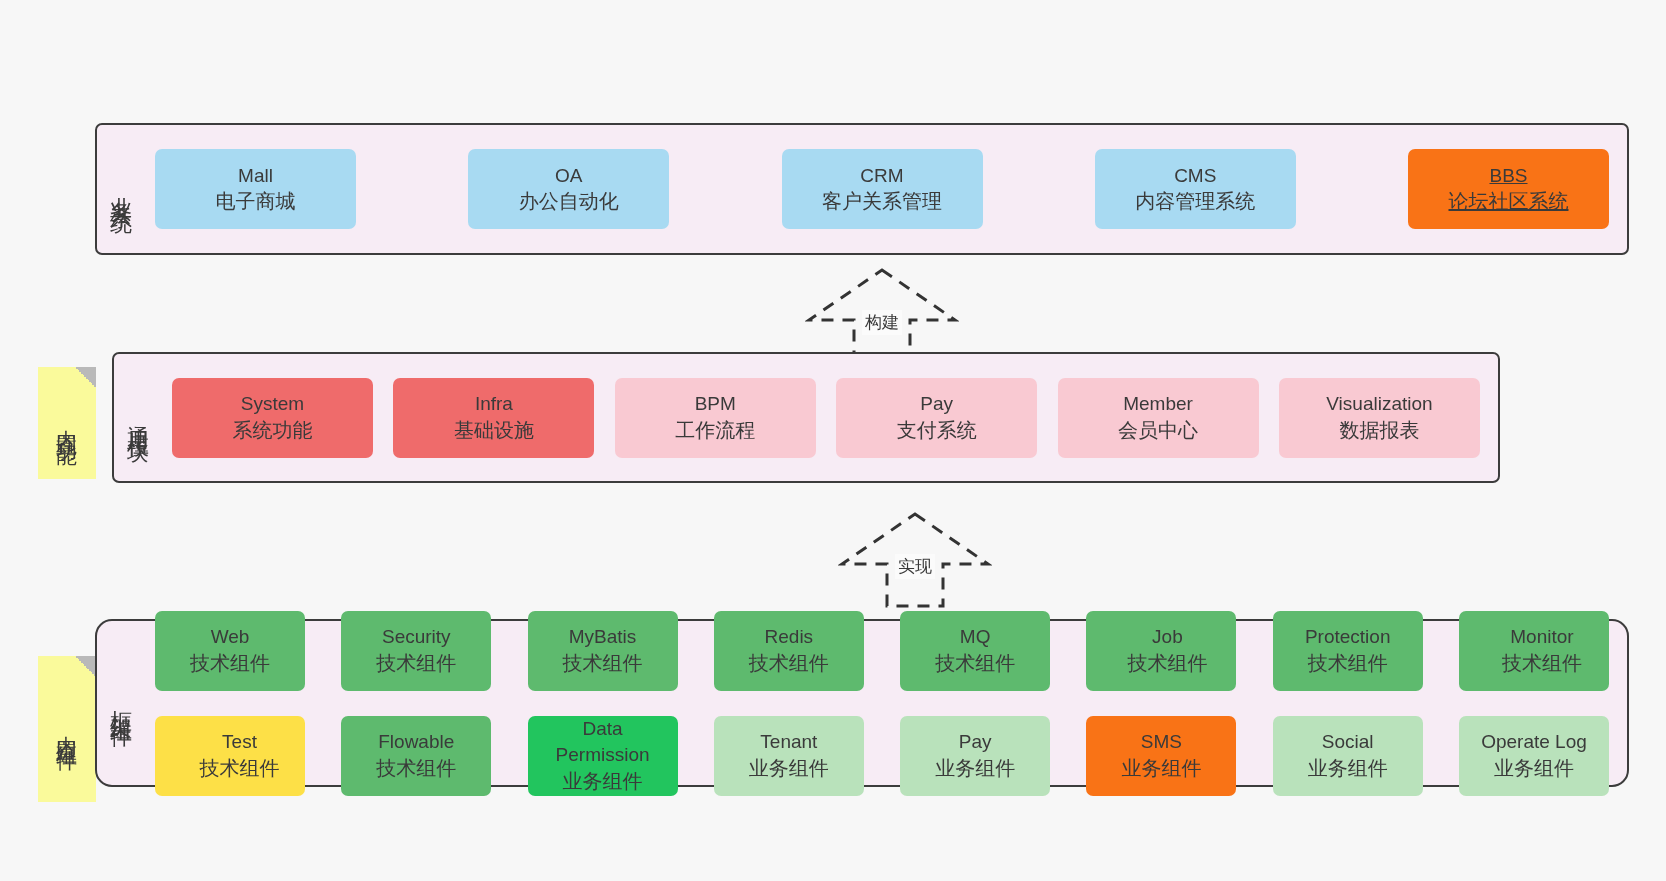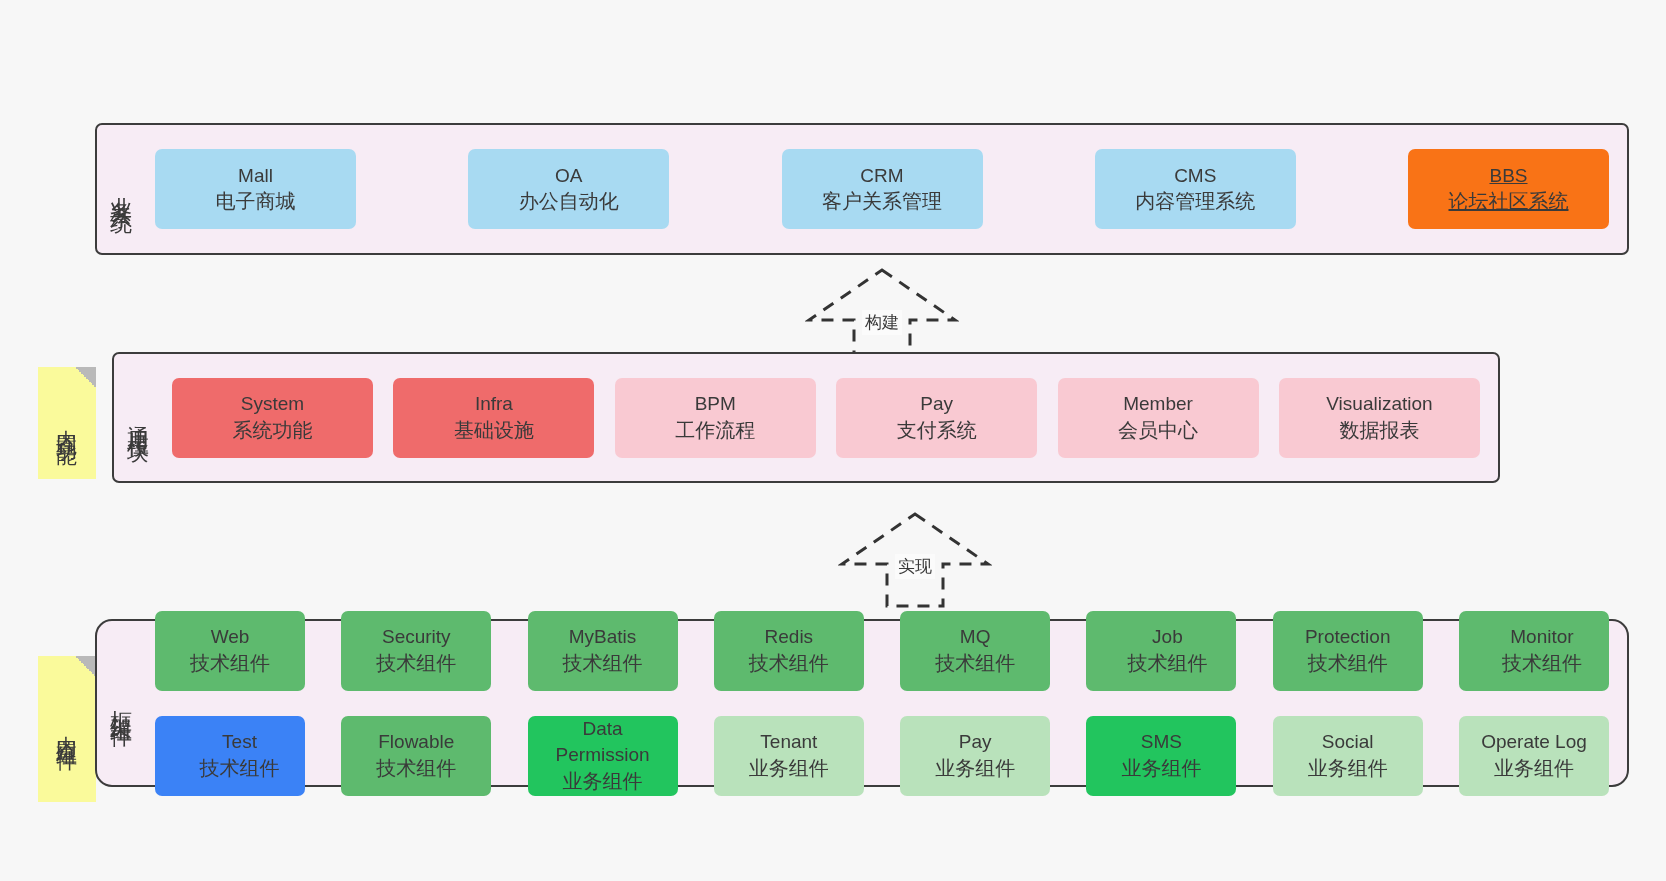--- a/index.html
+++ b/index.html
@@ -171,41 +171,41 @@
         <div class="box" style="background: rgb(94, 186, 110);">
           <span class="en">Protection</span>
           <span class="cn">技术组件</span>
         </div>
         <div class="box" style="background: rgb(94, 186, 110); padding-left: 24px;">
           <span class="en">Monitor</span>
           <span class="cn">技术组件</span>
         </div>
       </div>
     <div class="row row--eight">
-        <div class="box" style="background: #3b82f6; padding-left: 27px;">
+        <div class="box" style="background: #fde047; padding-left: 27px;">
           <span class="en">Test</span>
           <span class="cn">技术组件</span>
         </div>
         <div class="box" style="background: rgb(94, 186, 110);">
           <span class="en">Flowable</span>
           <span class="cn">技术组件</span>
         </div>
         <div class="box" style="background: #22c55e;">
           <span class="en">Data Permission</span>
           <span class="cn">业务组件</span>
         </div>
         <div class="box" style="background: rgb(185, 226, 187);">
           <span class="en">Tenant</span>
           <span class="cn">业务组件</span>
         </div>
         <div class="box" style="background: rgb(185, 226, 187);">
           <span class="en">Pay</span>
           <span class="cn">业务组件</span>
         </div>
-        <div class="box" style="background: #22c55e;">
+        <div class="box" style="background: #f97316;">
           <span class="en">SMS</span>
           <span class="cn">业务组件</span>
         </div>
         <div class="box" style="background: rgb(185, 226, 187);">
           <span class="en">Social</span>
           <span class="cn">业务组件</span>
         </div>
         <div class="box" style="background: rgb(185, 226, 187);">
           <span class="en">Operate Log</span>
           <span class="cn">业务组件</span>

